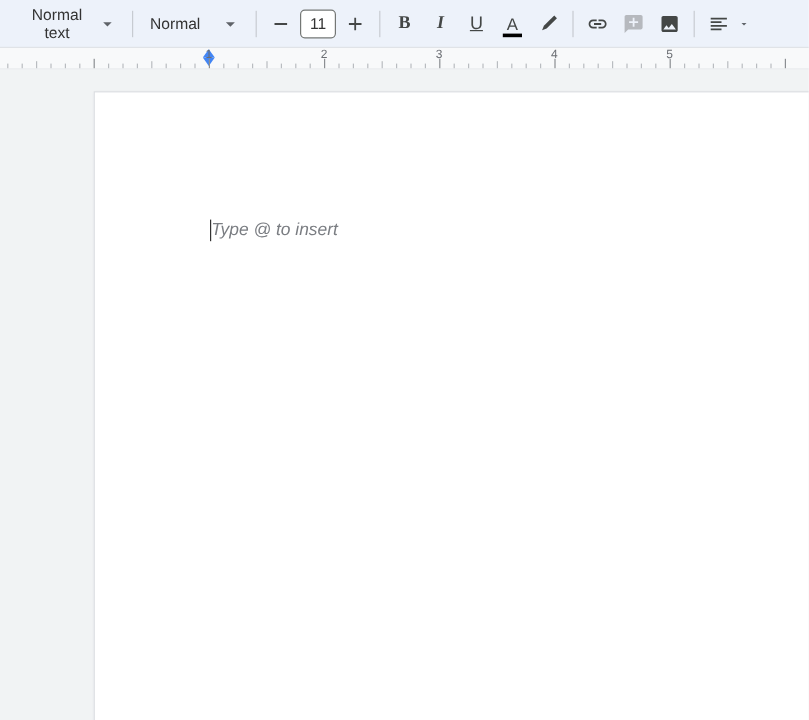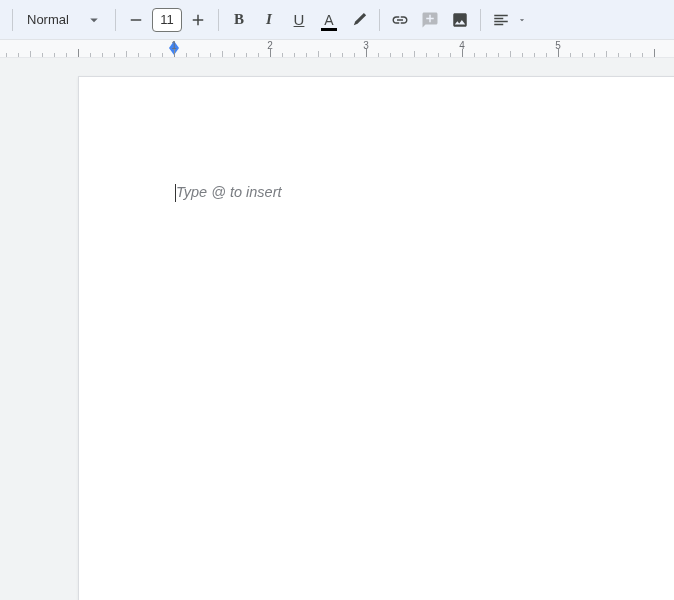--- a/index.html
+++ b/index.html
@@ -155,20 +155,26 @@
     background: #333;
     vertical-align: middle;
     margin-right: 0px;
   }
 </style>
 </head>
 <body>
 
 <div class="toolbar">
 
+  <button class="tb-btn style-dd">
+    <span>Normal text</span>
+    <svg class="icon-svg chev" viewBox="0 0 24 24" width="10" height="10">
+        <path fill="#5f6368" d="M7 10l5 5 5-5z"></path>
+      </svg>
+  </button>
 
   <div class="sep"></div>
 
   <button class="tb-btn font-dd">
     <span>Normal</span>
     <svg class="icon-svg chev" viewBox="0 0 24 24" width="10" height="10">
         <path fill="#5f6368" d="M7 10l5 5 5-5z"></path>
       </svg>
   </button>
 

